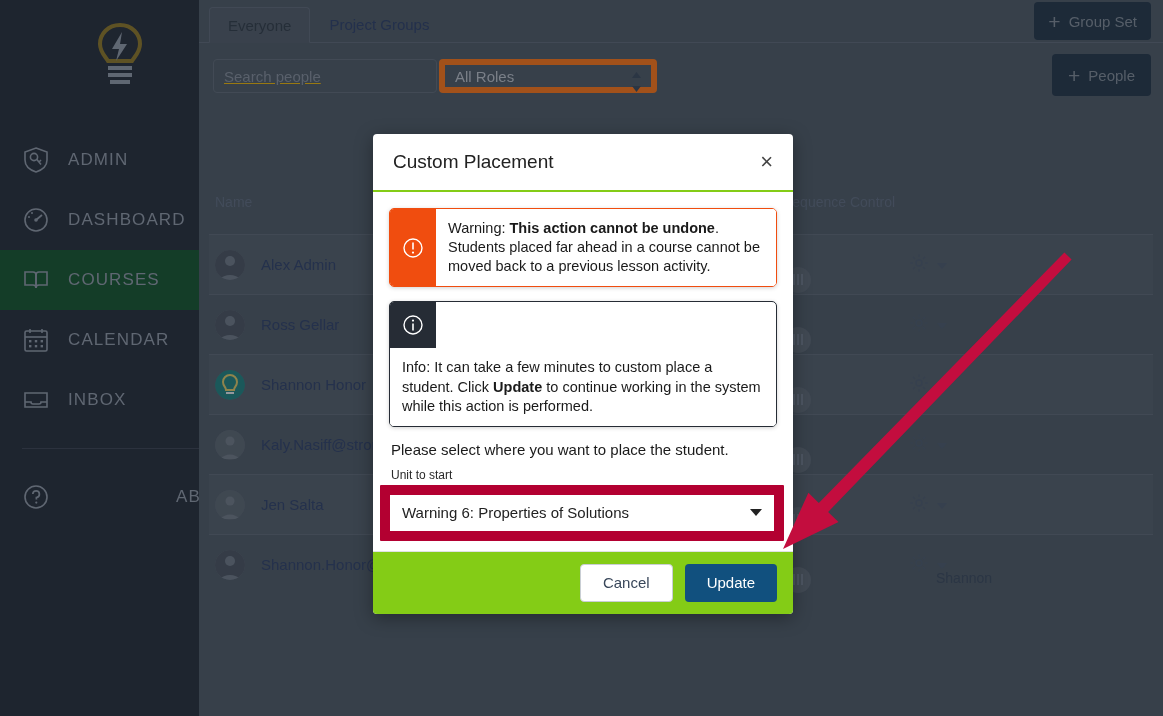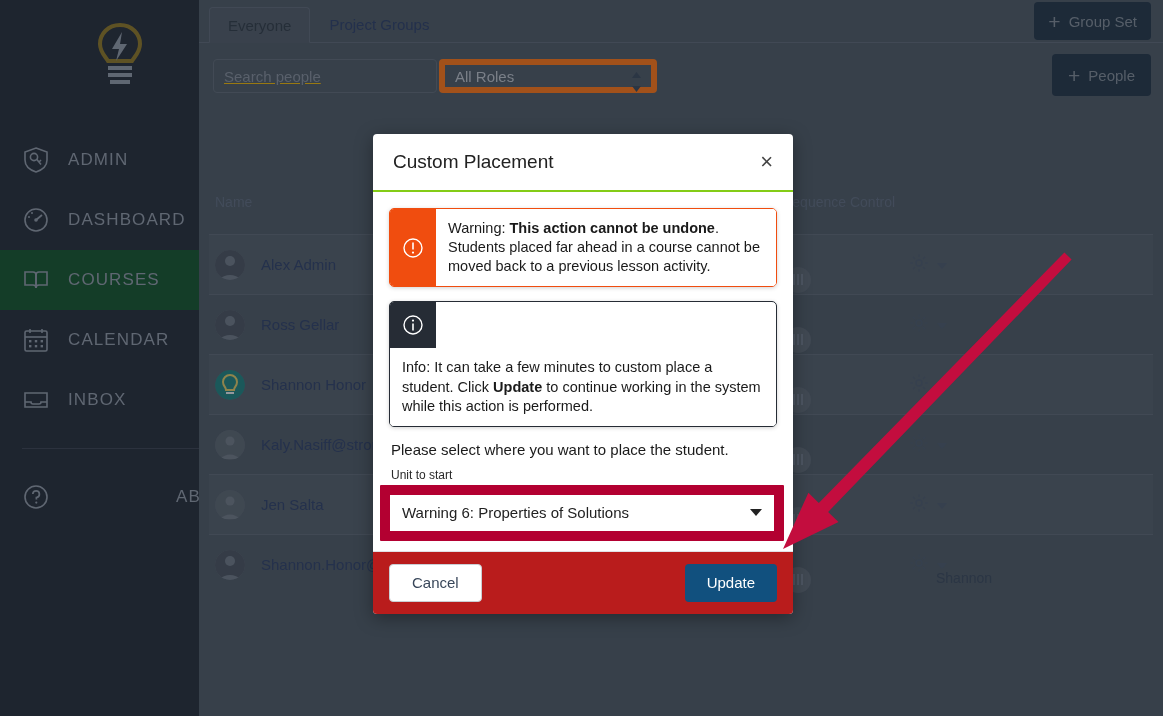--- a/index.html
+++ b/index.html
@@ -188,22 +188,22 @@
     height: 36px; background: #fff;
     display: flex; align-items: center; justify-content: space-between;
     padding: 0 12px; font-size: 15px; color: #222; cursor: pointer;
   }
   .caret-down {
     width: 0; height: 0;
     border-left: 6px solid transparent; border-right: 6px solid transparent;
     border-top: 7px solid #222;
   }
   #modal-footer {
-    background: #b91c1c; border-top: 1px solid #dfe1e4;
-    padding: 12px 16px; display: flex; justify-content: space-between; gap: 12px;
+    background: #84cc16; border-top: 1px solid #dfe1e4;
+    padding: 12px 16px; display: flex; justify-content: flex-end; gap: 12px;
   }
   #btn-cancel {
     height: 38px; padding: 0 22px;
     background: #fff; color: #39475a;
     border: 1px solid #c9ced4; border-radius: 4px;
     font-size: 15px; cursor: pointer;
     font-family: "Liberation Sans", sans-serif;
   }
   #btn-update {
     height: 38px; padding: 0 22px;

